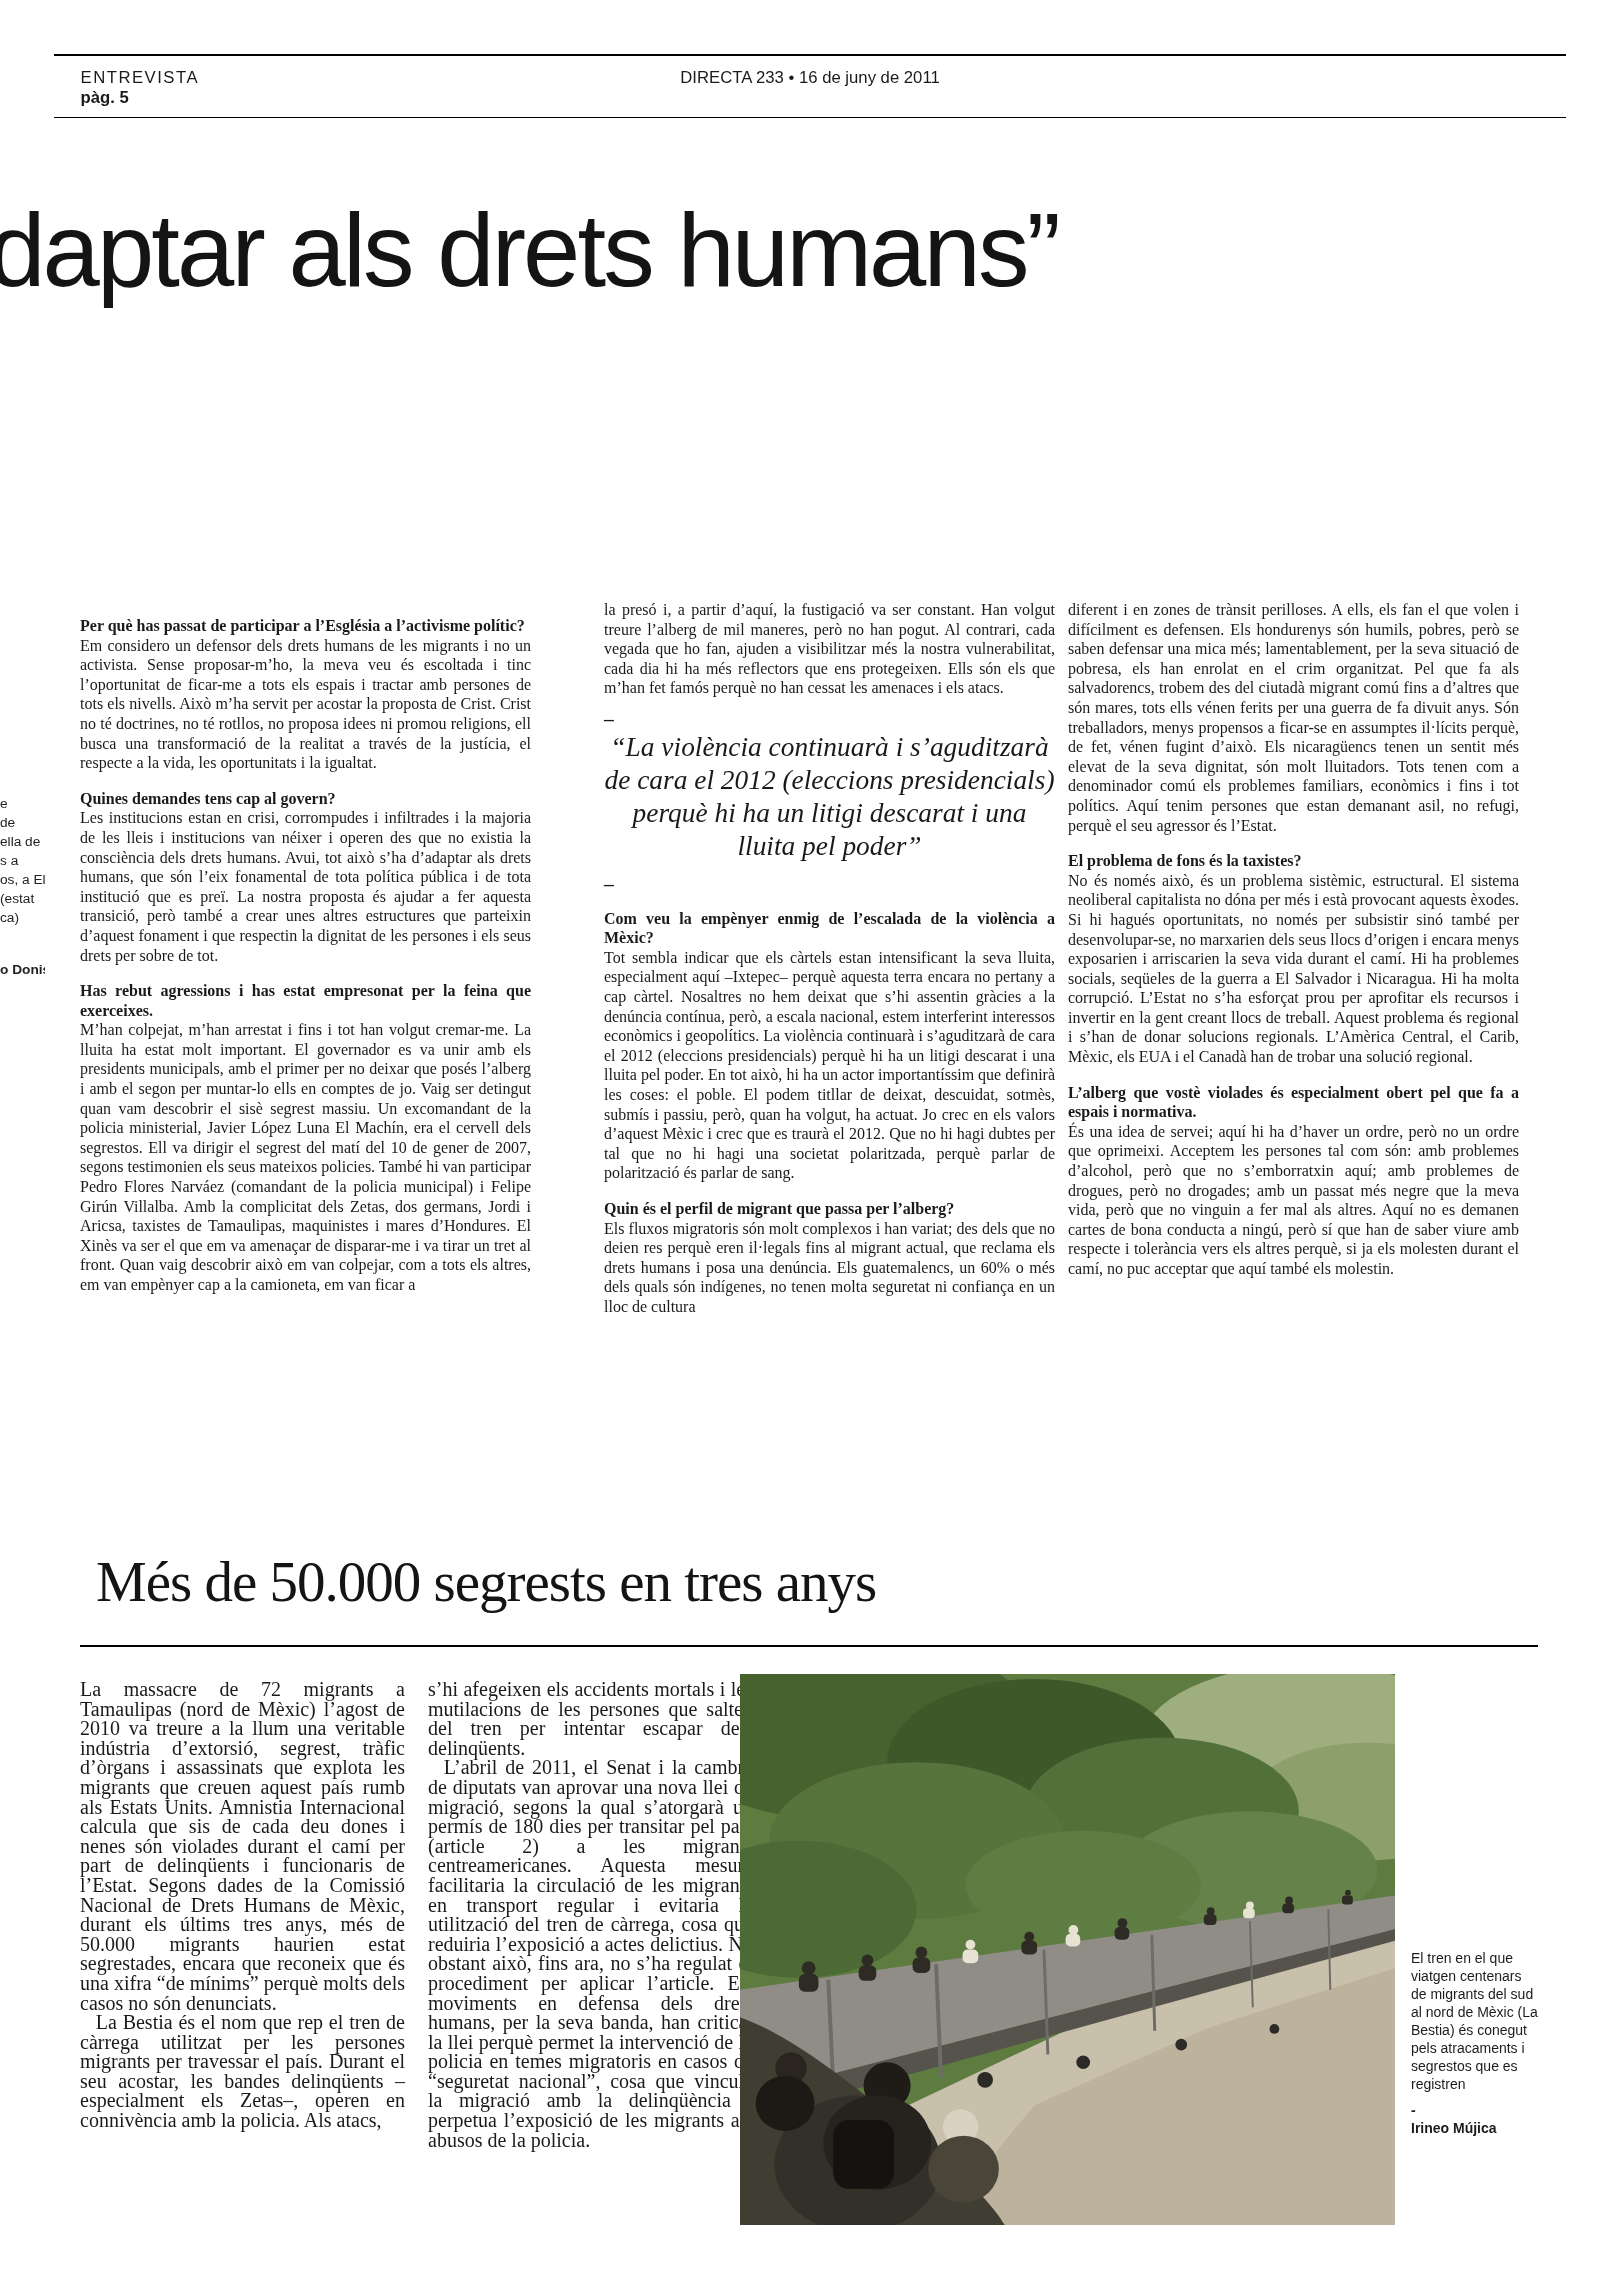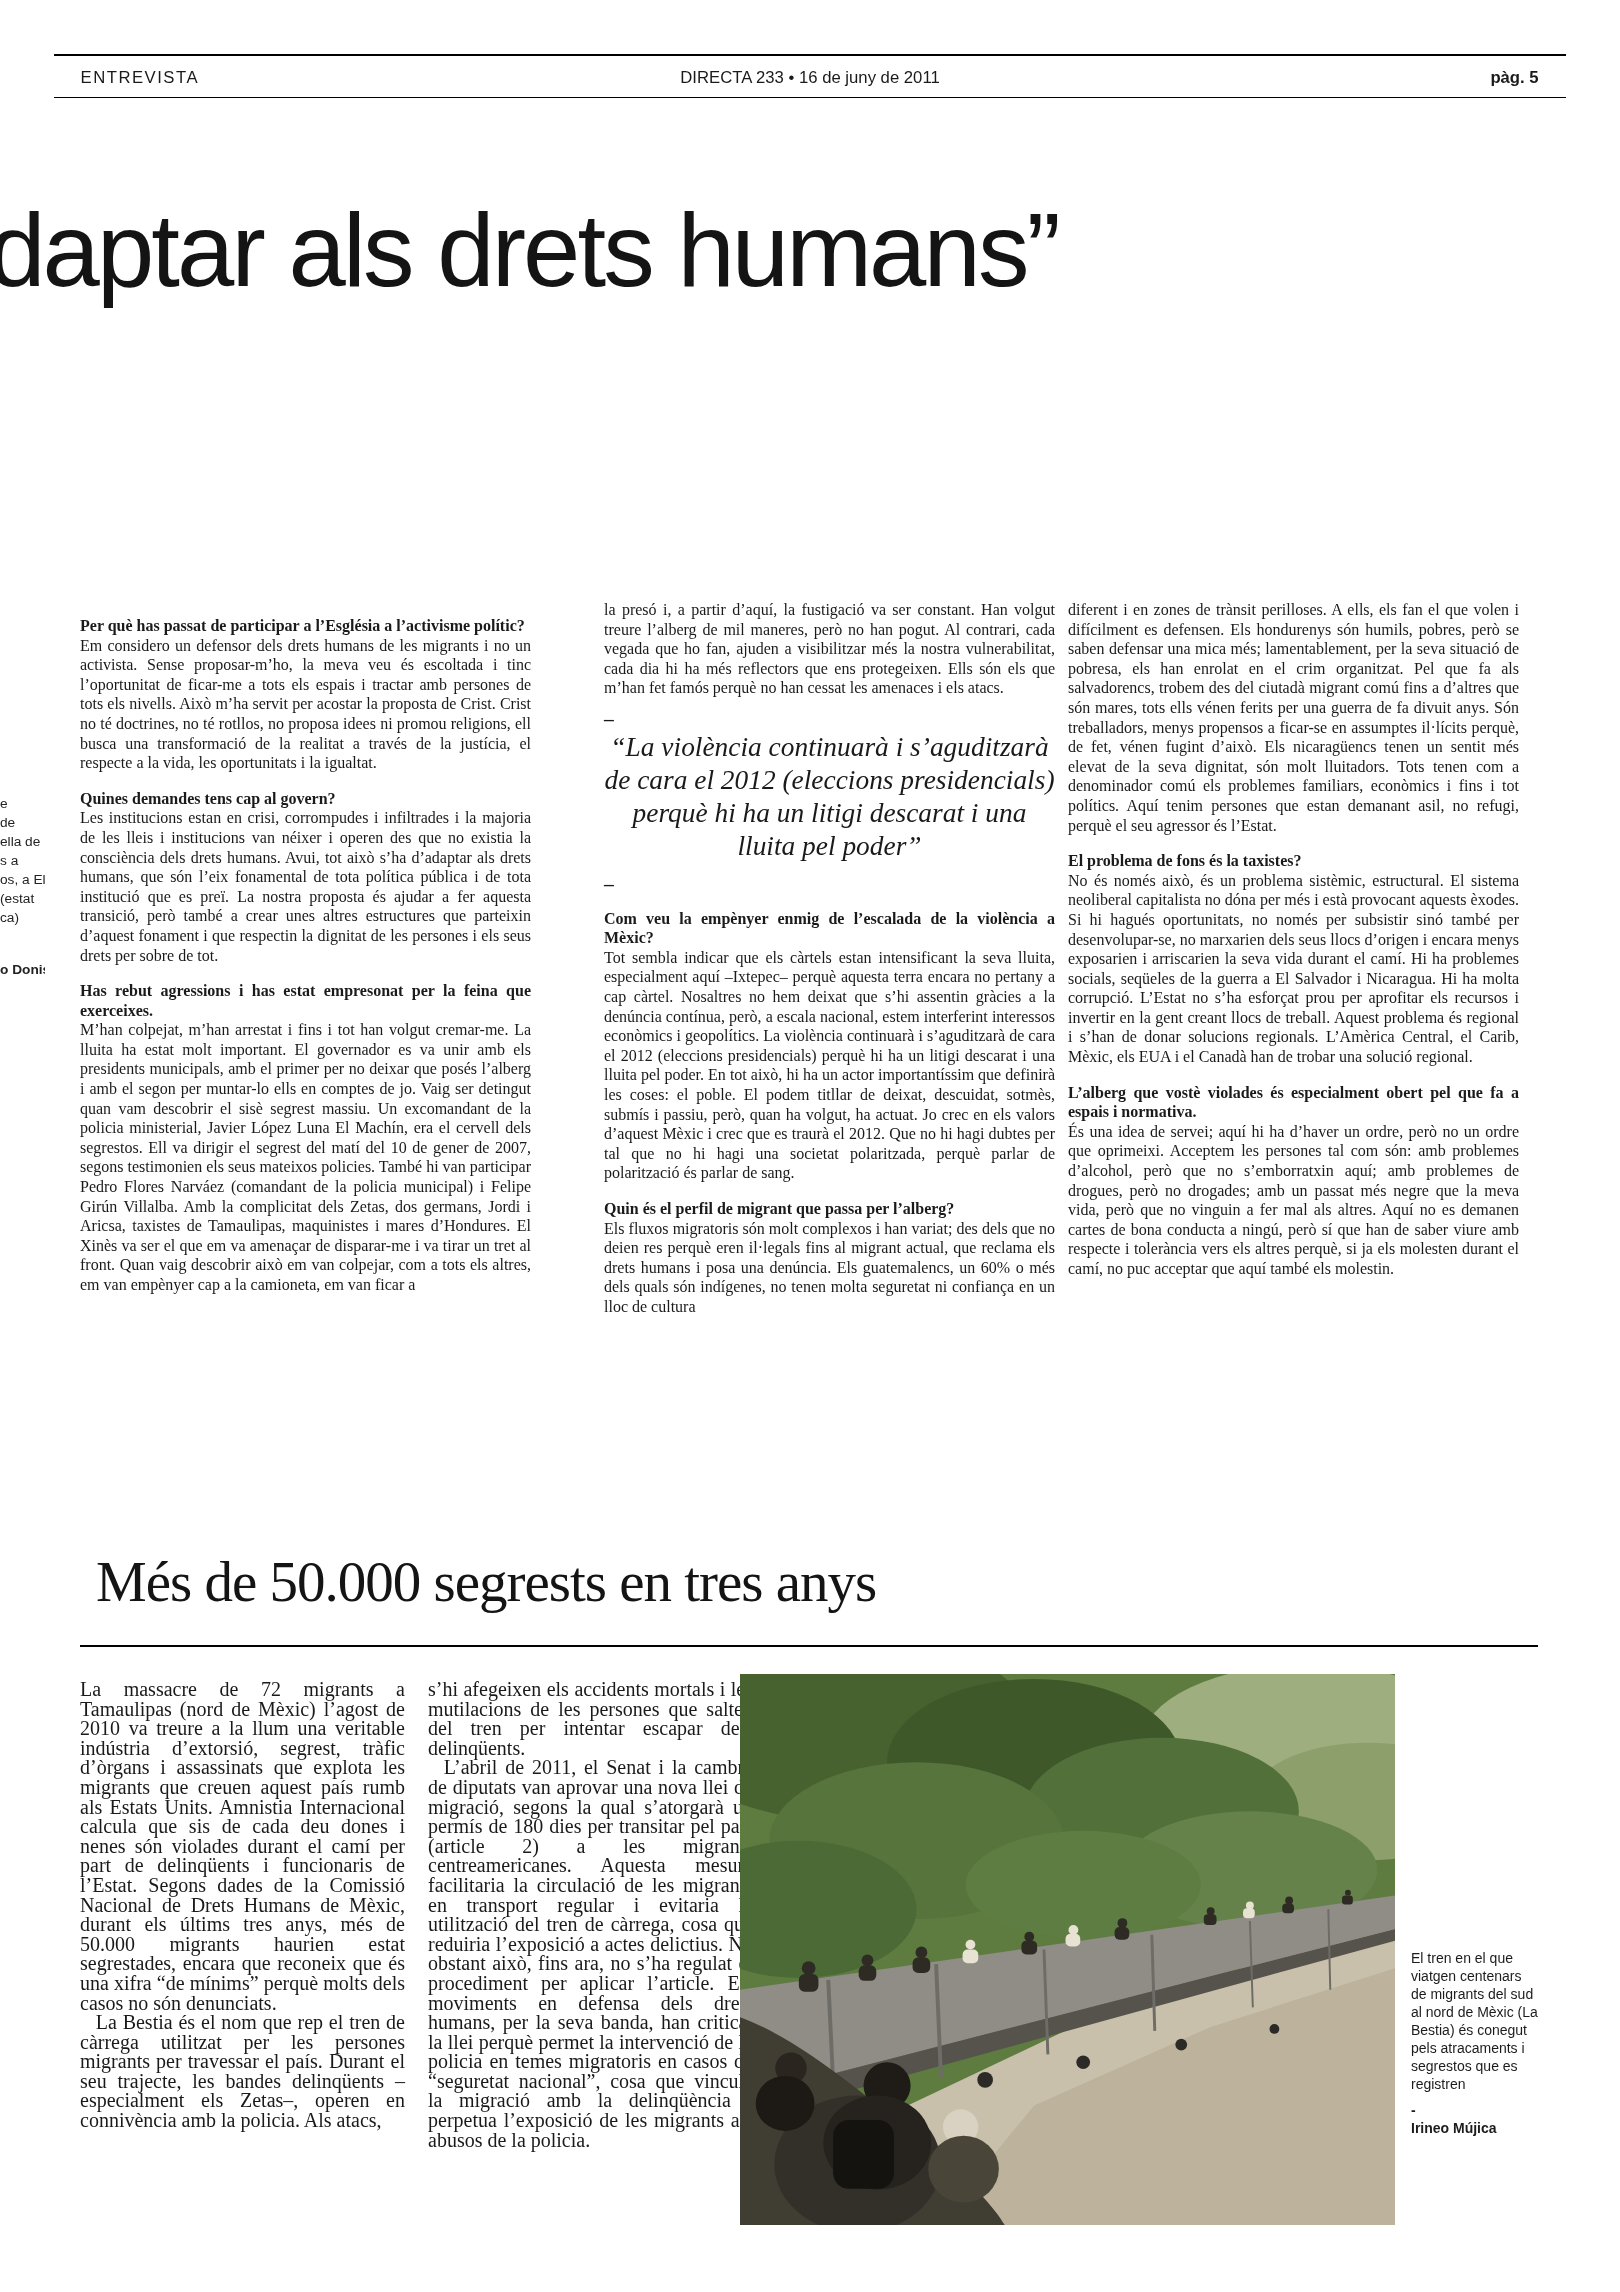--- a/index.html
+++ b/index.html
@@ -10,21 +10,21 @@
     background:var(--paper); overflow:hidden;
     font-family:"Liberation Serif", serif; color:var(--ink);
   }
 
   
   .masthead {
     position:absolute; left:54px; top:54px; width:1512px;
     border-top:2.9px solid var(--rule); border-bottom:1px solid var(--rule);
     padding:11.8px 27.4px 8.8px 26.5px;
     font-family:"Liberation Sans", sans-serif; font-size:16.7px;
-    display:flex; justify-content:space-between; align-items:baseline;
+    display:flex; justify-content:space-between; align-items:baseline;flex-direction:column;
   }
   .masthead .section-label { letter-spacing:1.5px; }
   .masthead .issue-info { position:absolute; left:50%; transform:translateX(-50%); }
   .masthead .page-number { font-weight:700; }
 
   
   .headline {
     position:absolute; left:-11.8px; top:192px;
     font-family:"Liberation Sans", sans-serif;
     font-size:103px; font-weight:400; letter-spacing:-2.9px;
@@ -139,21 +139,21 @@
     <p class="a">No és només això, és un problema sistèmic, estructural. El sistema neoliberal capitalista no dóna per més i està provocant aquests èxodes. Si hi hagués oportunitats, no només per subsistir sinó també per desenvolupar-se, no marxarien dels seus llocs d’origen i encara menys exposarien i arriscarien la seva vida durant el camí. Hi ha problemes socials, seqüeles de la guerra a El Salvador i Nicaragua. Hi ha molta corrupció. L’Estat no s’ha esforçat prou per aprofitar els recursos i invertir en la gent creant llocs de treball. Aquest problema és regional i s’han de donar solucions regionals. L’Amèrica Central, el Carib, Mèxic, els EUA i el Canadà han de trobar una solució regional.</p>
     <p class="q">L’alberg que vostè violades és especialment obert pel que fa a espais i normativa.</p>
     <p class="a">És una idea de servei; aquí hi ha d’haver un ordre, però no un ordre que oprimeixi. Acceptem les persones tal com són: amb problemes d’alcohol, però que no s’emborratxin aquí; amb problemes de drogues, però no drogades; amb un passat més negre que la meva vida, però que no vinguin a fer mal als altres. Aquí no es demanen cartes de bona conducta a ningú, però sí que han de saber viure amb respecte i tolerància vers els altres perquè, si ja els molesten durant el camí, no puc acceptar que aquí també els molestin.</p>
   </div>
 
   <div class="box-headline">Més de 50.000 segrests en tres anys</div>
   <div class="box-rule"></div>
 
   <div class="box-col box-col-1">
     <p>La massacre de 72 migrants a Tamaulipas (nord de Mèxic) l’agost de 2010 va treure a la llum una veritable indústria d’extorsió, segrest, tràfic d’òrgans i assassinats que explota les migrants que creuen aquest país rumb als Estats Units. Amnistia Internacional calcula que sis de cada deu dones i nenes són violades durant el camí per part de delinqüents i funcionaris de l’Estat. Segons dades de la Comissió Nacional de Drets Humans de Mèxic, durant els últims tres anys, més de 50.000 migrants haurien estat segrestades, encara que reconeix que és una xifra “de mínims” perquè molts dels casos no són denunciats.</p>
-    <p>La Bestia és el nom que rep el tren de càrrega utilitzat per les persones migrants per travessar el país. Durant el seu trajecte, les bandes delinqüents –especialment els Zetas–, operen en connivència amb la policia. Als atacs,</p>
+    <p>La Bestia és el nom que rep el tren de càrrega utilitzat per les persones migrants per travessar el país. Durant el seu acostar, les bandes delinqüents –especialment els Zetas–, operen en connivència amb la policia. Als atacs,</p>
   </div>
 
   <div class="box-col box-col-2">
     <p>s’hi afegeixen els accidents mortals i les mutilacions de les persones que salten del tren per intentar escapar dels delinqüents.</p>
     <p>L’abril de 2011, el Senat i la cambra de diputats van aprovar una nova llei de migració, segons la qual s’atorgarà un permís de 180 dies per transitar pel país (article 2) a les migrants centreamericanes. Aquesta mesura facilitaria la circulació de les migrants en transport regular i evitaria la utilització del tren de càrrega, cosa que reduiria l’exposició a actes delictius. No obstant això, fins ara, no s’ha regulat el procediment per aplicar l’article. Els moviments en defensa dels drets humans, per la seva banda, han criticat la llei perquè permet la intervenció de la policia en temes migratoris en casos de “seguretat nacional”, cosa que vincula la migració amb la delinqüència i perpetua l’exposició de les migrants als abusos de la policia.</p>
   </div>
 
   <div class="photo">
     <svg viewBox="0 0 668 562" preserveAspectRatio="none">
 

